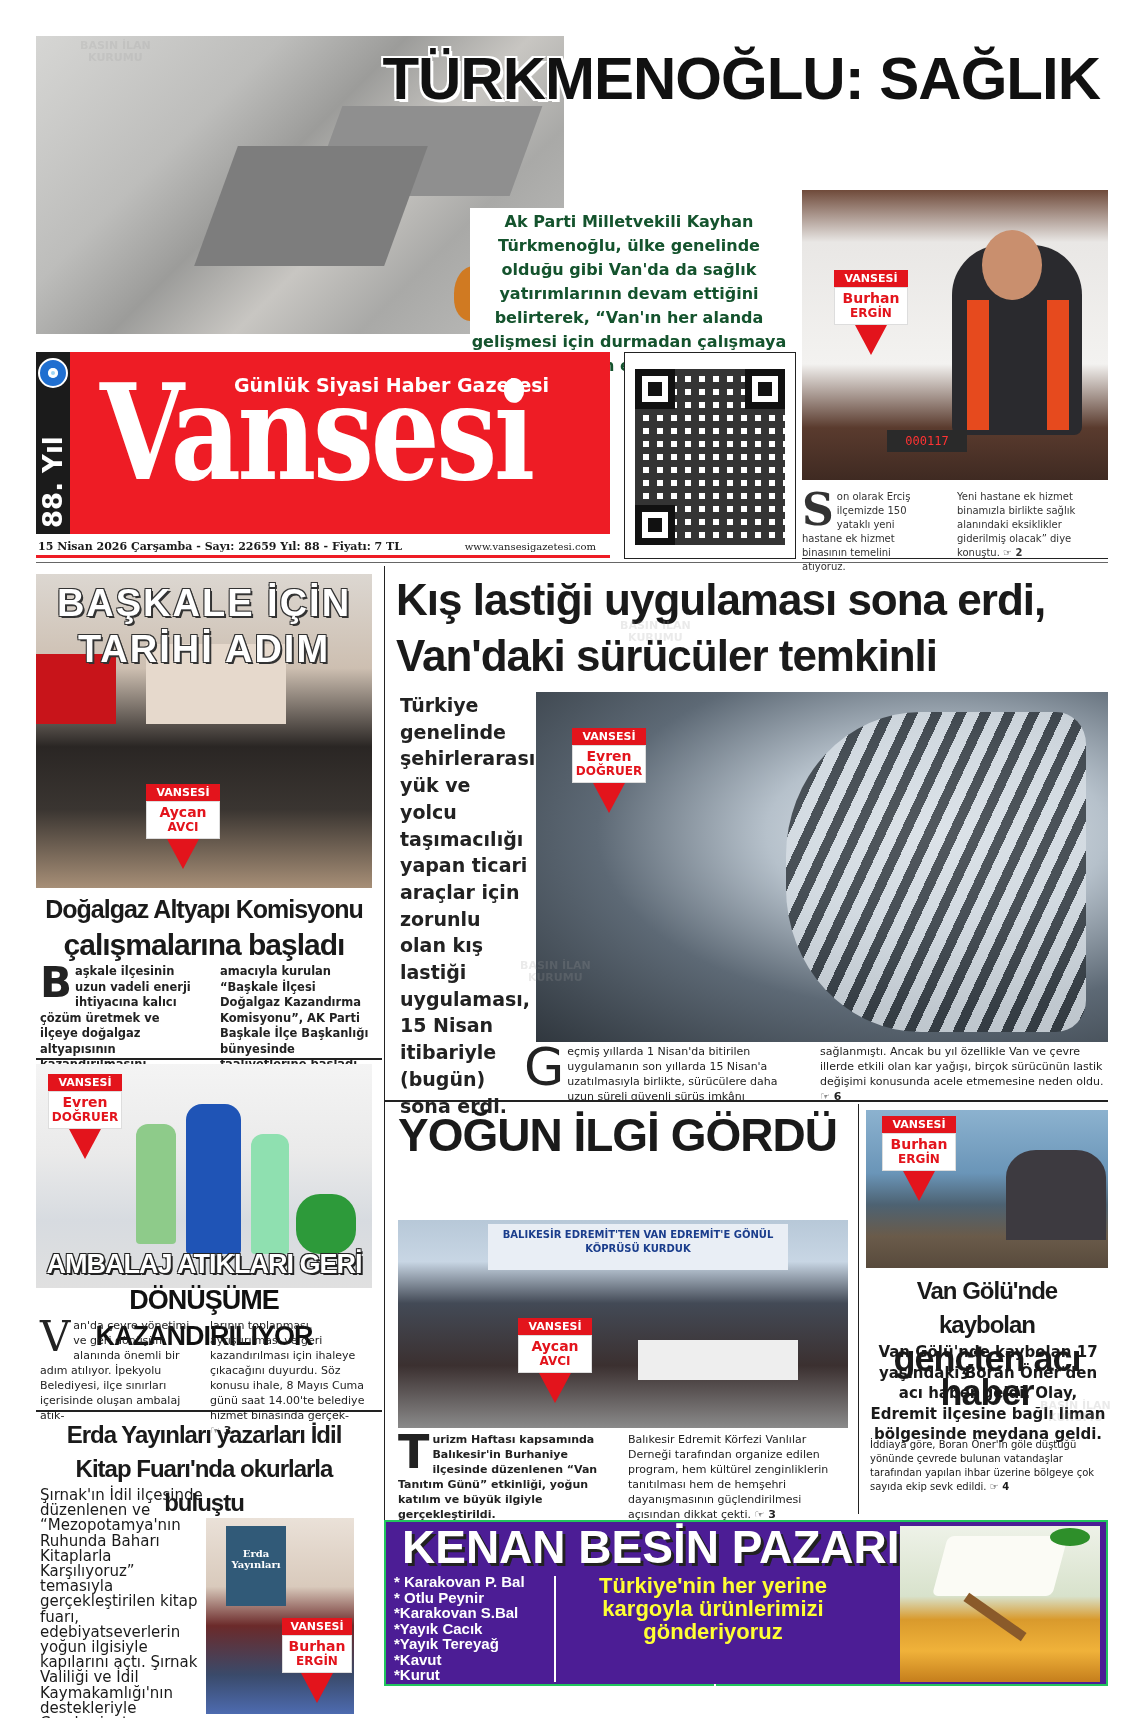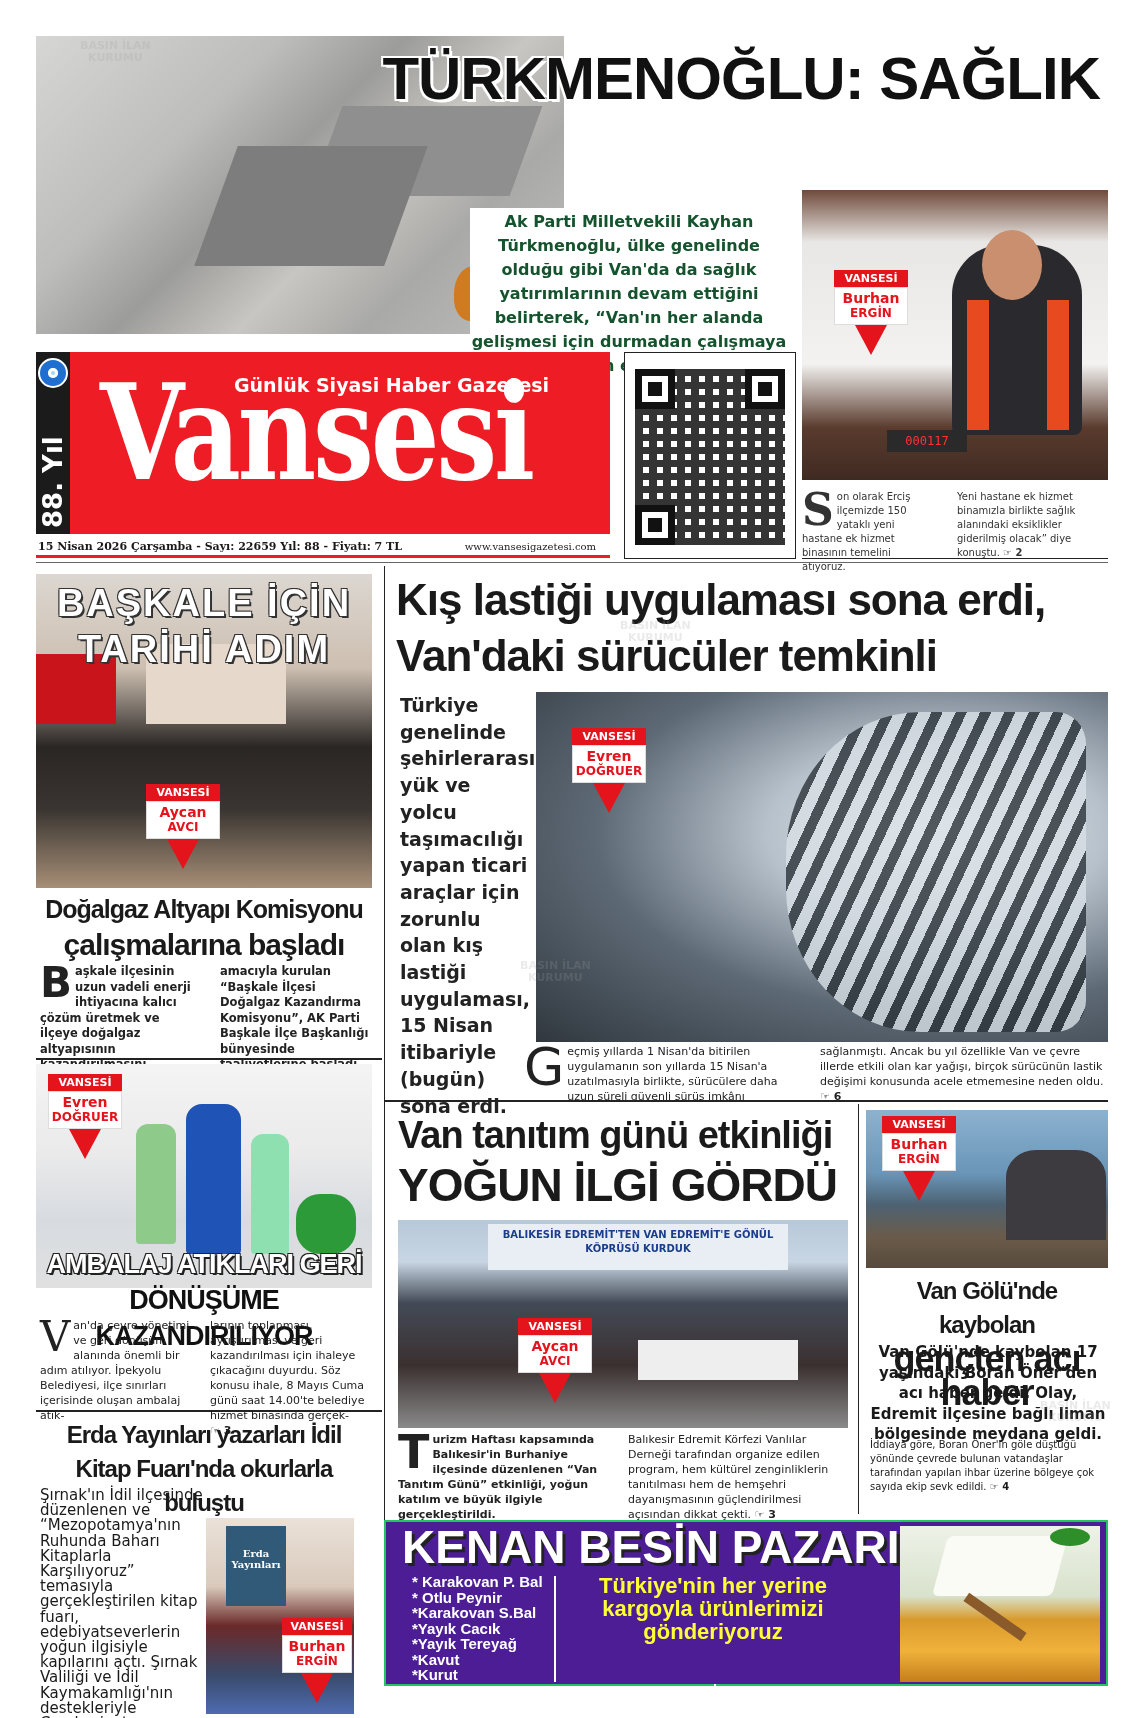--- a/index.html
+++ b/index.html
@@ -118,21 +118,21 @@
     background: linear-gradient(180deg,#8cb2cf 0%,#6a95b8 40%,#4d6272 60%,#6a5b4a 80%,#584a3c 100%); }
   .lake-photo .people { position:absolute; left:140px; top:40px; width:100px; height:90px; background:#3d3a40; border-radius: 30% 30% 0 0; }
   .lake-title { left: 866px; top: 1274px; width:242px; text-align:center; font-size:24px; line-height:34px; }
   .lake-lead { left: 870px; top: 1342px; width: 236px; font-weight:700; font-size:15px; line-height:20.5px; text-align:center; }
   .lake-body { left: 870px; top: 1438px; width: 236px; font-size:10px; line-height:14px; }
 
   
   .ad { left: 384px; top: 1520px; width: 724px; height: 166px; background:#4c1d95; border:2px solid #22c55e; }
   .ad-title { position:absolute; left:16px; top:-2px; font-size:46px; line-height:54px; color:#fff;
     text-shadow: 3px 3px 0 #222; letter-spacing:0; }
-  .ad-list { position:absolute; left:26px; top:52px; width:150px; color:#fff; font-family:"Liberation Sans",sans-serif; font-weight:700; font-size:15px; line-height:15.5px; }
+  .ad-list { position:absolute; left:8px; top:52px; width:150px; color:#fff; font-family:"Liberation Sans",sans-serif; font-weight:700; font-size:15px; line-height:15.5px; }
   .ad-sep { position:absolute; left:168px; top:54px; width:2px; height:106px; background:#fff; }
   .ad-slogan { position:absolute; left:172px; top:52px; width:310px; text-align:center; color:#ffff33; font-family:"Liberation Sans",sans-serif; font-weight:700; font-size:22px; line-height:23px; }
   .ad-contacts { position:absolute; left:172px; top:122px; width:310px; color:#fff; font-family:"Liberation Sans",sans-serif; font-weight:700; text-align:center; }
   .ad-contacts .row { display:flex; justify-content:center; font-size:13px; line-height:15px;margin-top:40px; }
   .ad-contacts .row span { padding: 0 8px; }
   .ad-contacts .row span + span { border-left: 2px solid #fff; }
   .ad-contacts .addr { font-size:9.5px; line-height:12px; margin-top:1px; }
   .ad-photo { position:absolute; right:6px; top:4px; width:200px; height:156px;
     background: linear-gradient(180deg,#eef2e8 0%,#d8e2cc 45%,#d99a2c 60%,#f0b23a 80%,#c57e1c 100%); }
   .ad-photo .cheese { position:absolute; left:40px; top:10px; width:120px; height:60px; background:#fbfbf5; transform: skewX(-15deg); border-radius:6px; }
@@ -270,21 +270,20 @@
 <div class="photo erda-photo">
   <div class="flag">Erda Yayınları</div>
   <div class="badge" style="left:76px;top:100px;width:70px;">
     <div class="top">VANSESİ</div>
     <div class="mid"><span>Burhan</span><span class="s">ERGİN</span></div>
     <div class="tri"></div>
   </div>
 </div>
 
 <div class="abs cond vantanitim-title">
-  <div>Van tanıtım günü etkinliği</div>
   <div style="font-size:46px;">YOĞUN İLGİ GÖRDÜ</div>
 </div>
 <div class="photo tanitim-photo">
   <div class="banner">BALIKESİR EDREMİT'TEN VAN EDREMİT'E GÖNÜL KÖPRÜSÜ KURDUK</div>
   <div class="table"></div>
   <div class="badge" style="left:120px;top:98px;">
     <div class="top">VANSESİ</div>
     <div class="mid"><span>Aycan</span><span class="s">AVCI</span></div>
     <div class="tri"></div>
   </div>

